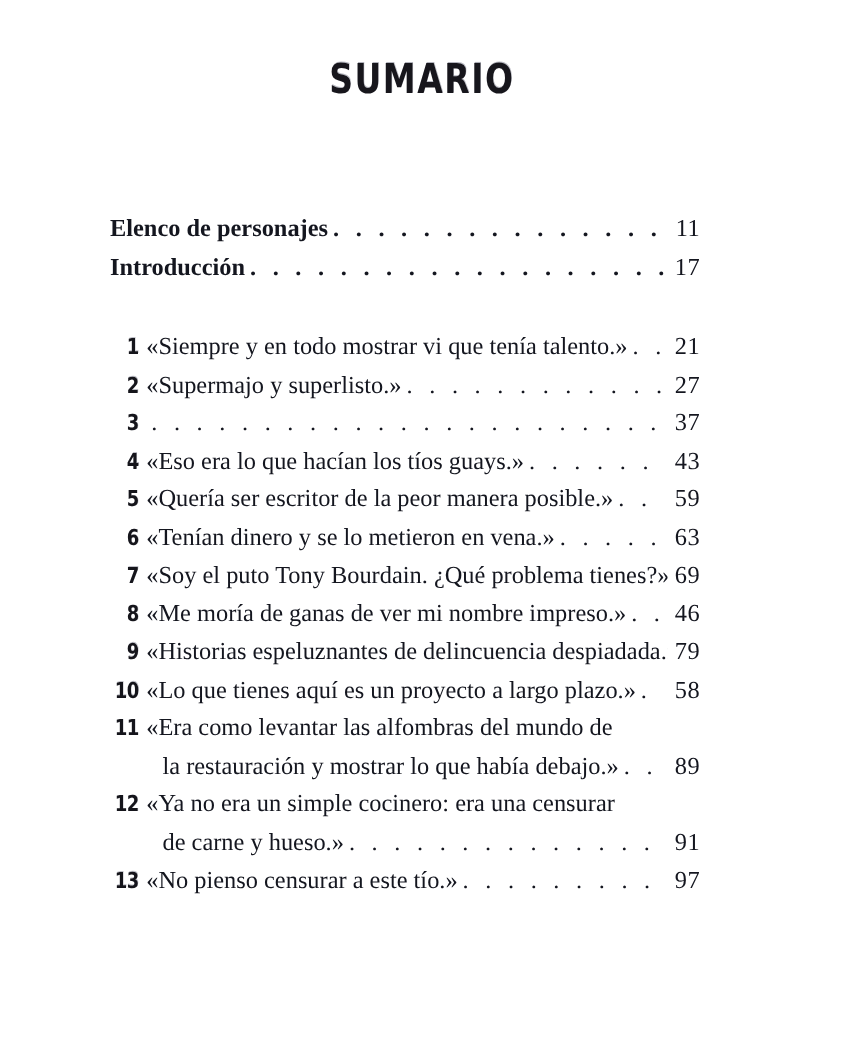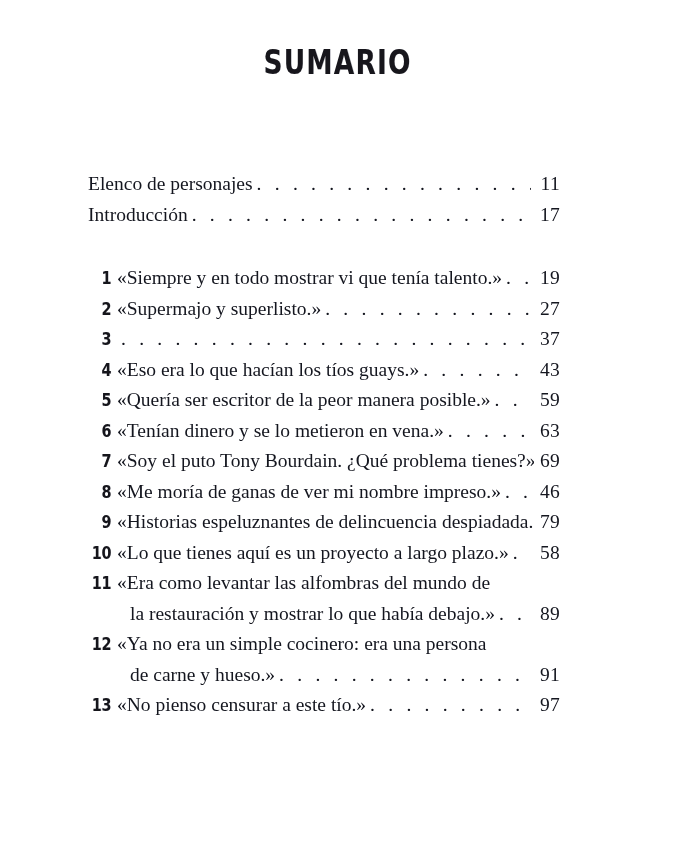--- a/index.html
+++ b/index.html
@@ -50,21 +50,21 @@
 
   .front-list { margin: 0 0 0 0; }
 
   .entry {
     display: flex;
     align-items: baseline;
     font-size: 19.5px;
     line-height: 31px;
     white-space: nowrap;
   }
-  .entry.front .title-wrap { margin-left: 0; }
+  .entry.front .title-wrap { margin-left: 0; font-weight: bold; }
 
   
   .chapters { margin-top: 33px; }
 
   .entry.chapter {
     line-height: 30.5px;
   }
 
   .num {
     flex: 0 0 auto;
@@ -161,21 +161,21 @@
   </div>
 
   <div class="chapters">
 
     <div class="entry chapter">
       <span class="num">1</span>
       <span class="title-wrap">
         <span class="title-txt">«Siempre y en todo mostrar vi que tenía talento.»</span>
         <span class="leader">. . . . . . . . . . . . . . . . . . . . . . . . . . . . . . . . . . . . . . . . . . . . . . . . . . .</span>
       </span>
-      <span class="pageno">19</span>
+      <span class="pageno">21</span>
     </div>
 
     <div class="entry chapter">
       <span class="num">2</span>
       <span class="title-wrap">
         <span class="title-txt">«Supermajo y superlisto.»</span>
         <span class="leader">. . . . . . . . . . . . . . . . . . . . . . . . . . . . . . . . . . . . . . . . . . . . . . . . . . .</span>
       </span>
       <span class="pageno">27</span>
     </div>
@@ -259,21 +259,21 @@
       <div class="line2">
         <span class="title-txt">la restauración y mostrar lo que había debajo.»</span>
         <span class="leader">. . . . . . . . . . . . . . . . . . . . . . . . . . . . . . . . . . . . . . . . . . . . . . . . . . .</span>
         <span class="pageno">89</span>
       </div>
     </div>
 
     <div class="entry chapter wrapped">
       <div class="line1">
         <span class="num">12</span>
-        <span class="title-txt">«Ya no era un simple cocinero: era una persona</span>
+        <span class="title-txt">«Ya no era un simple cocinero: era una censurar</span>
       </div>
       <div class="line2">
         <span class="title-txt">de carne y hueso.»</span>
         <span class="leader">. . . . . . . . . . . . . . . . . . . . . . . . . . . . . . . . . . . . . . . . . . . . . . . . . . .</span>
         <span class="pageno">91</span>
       </div>
     </div>
 
     <div class="entry chapter">
       <span class="num">13</span>

